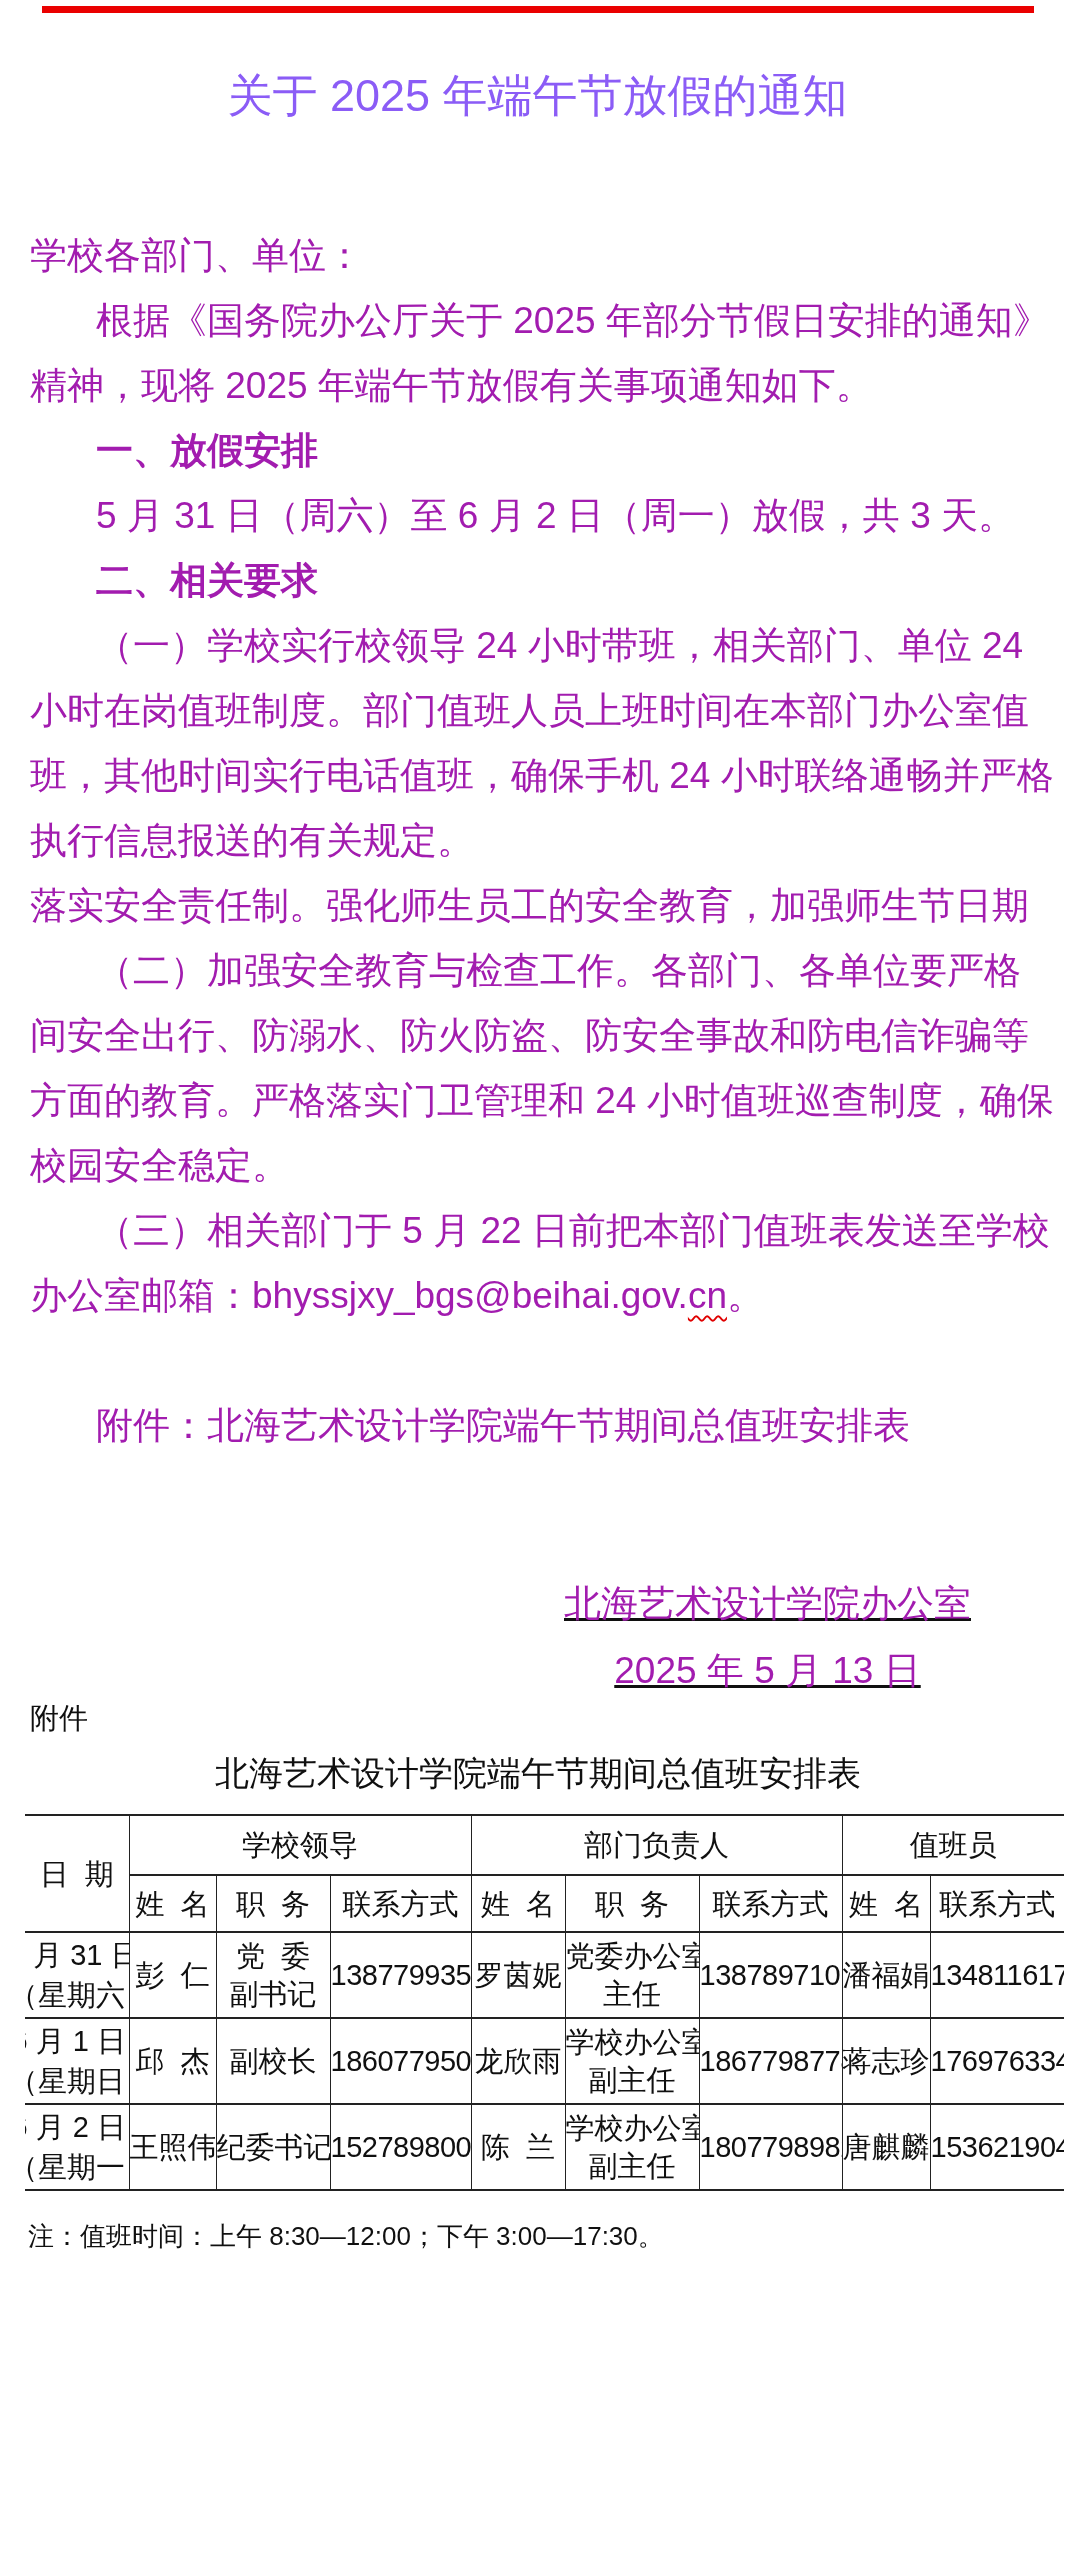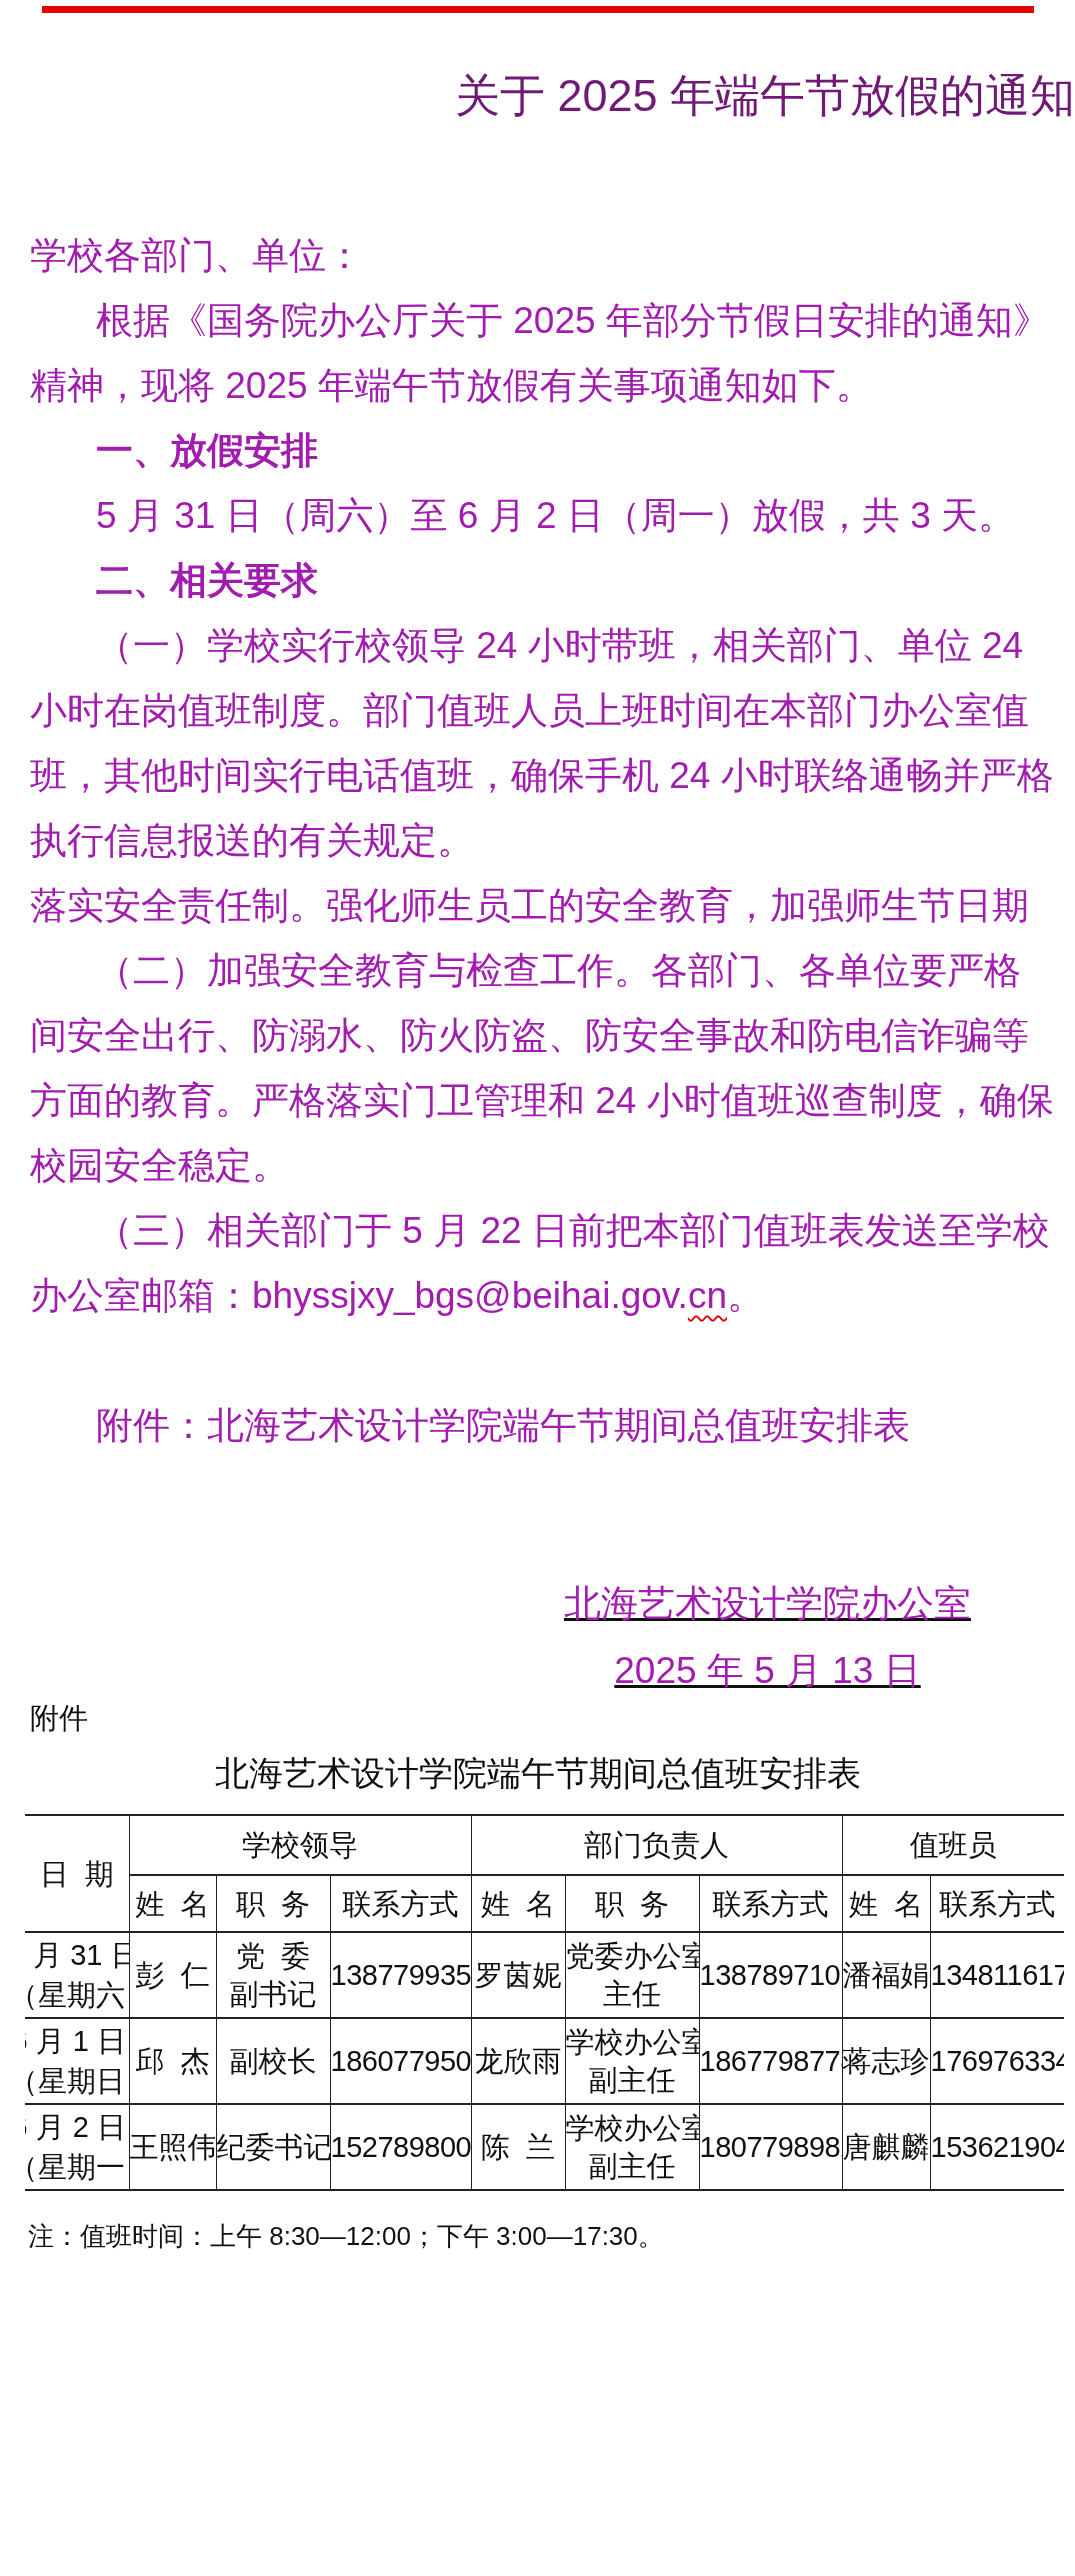--- a/index.html
+++ b/index.html
@@ -10,22 +10,22 @@
   }
   
   .school-name {
     margin:0; padding-top:4px; text-align:center;
     font-size:108px; line-height:151px; font-weight:700;
     letter-spacing:6px; color:#ea0000; white-space:nowrap;
   }
   .red-rule { height:7px; background:#ea0000; margin:6px 42px 0 42px; }
   
   .notice-title {
-    margin:52px 1px 0 0; text-align:right; font-weight:400;
-    font-size:45px; line-height:62px; color:#701a75; white-space:pre;
+    margin:52px 1px 0 0; text-align:center; font-weight:400;
+    font-size:45px; line-height:62px; color:#8b5cf6; white-space:pre;
   }
   
   .body-block { margin:96px 30px 0 30px; }
   .line { font-size:37px; line-height:65px; white-space:pre; color:#a21caf; }
   .line.ind { padding-left:66px; }
   .line.b { font-weight:700; }
   .wavy {
     text-decoration-line:underline; text-decoration-style:wavy;
     text-decoration-color:#e00000; text-decoration-thickness:2px;
     text-underline-offset:7px;

